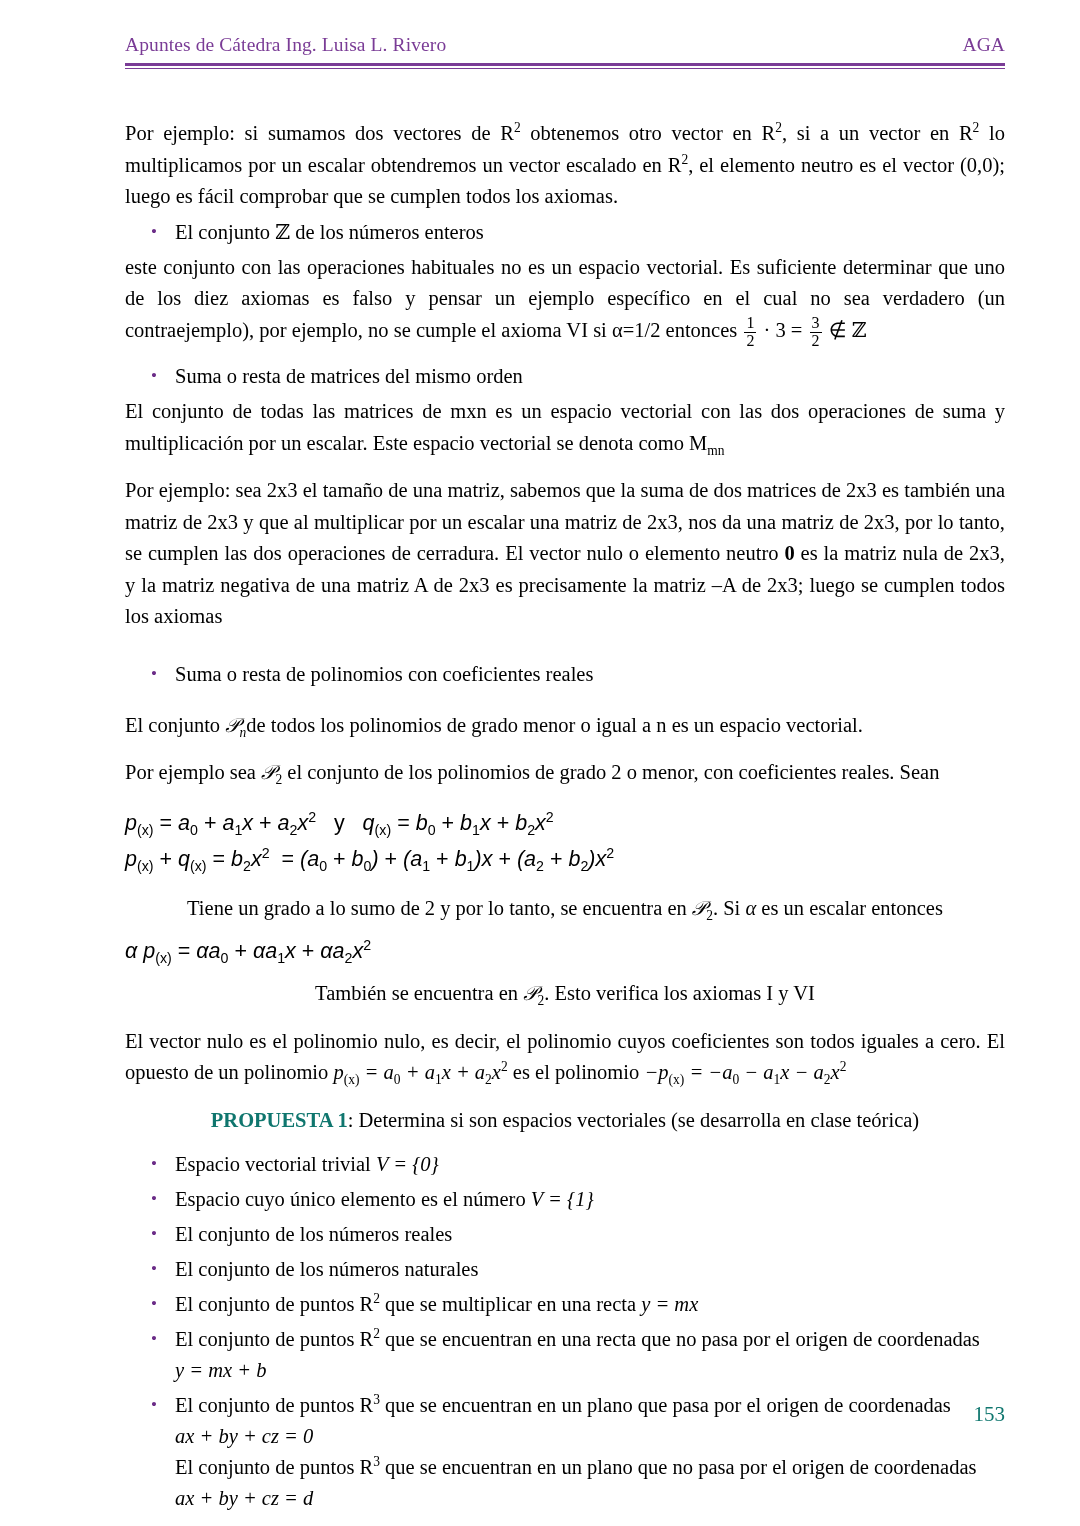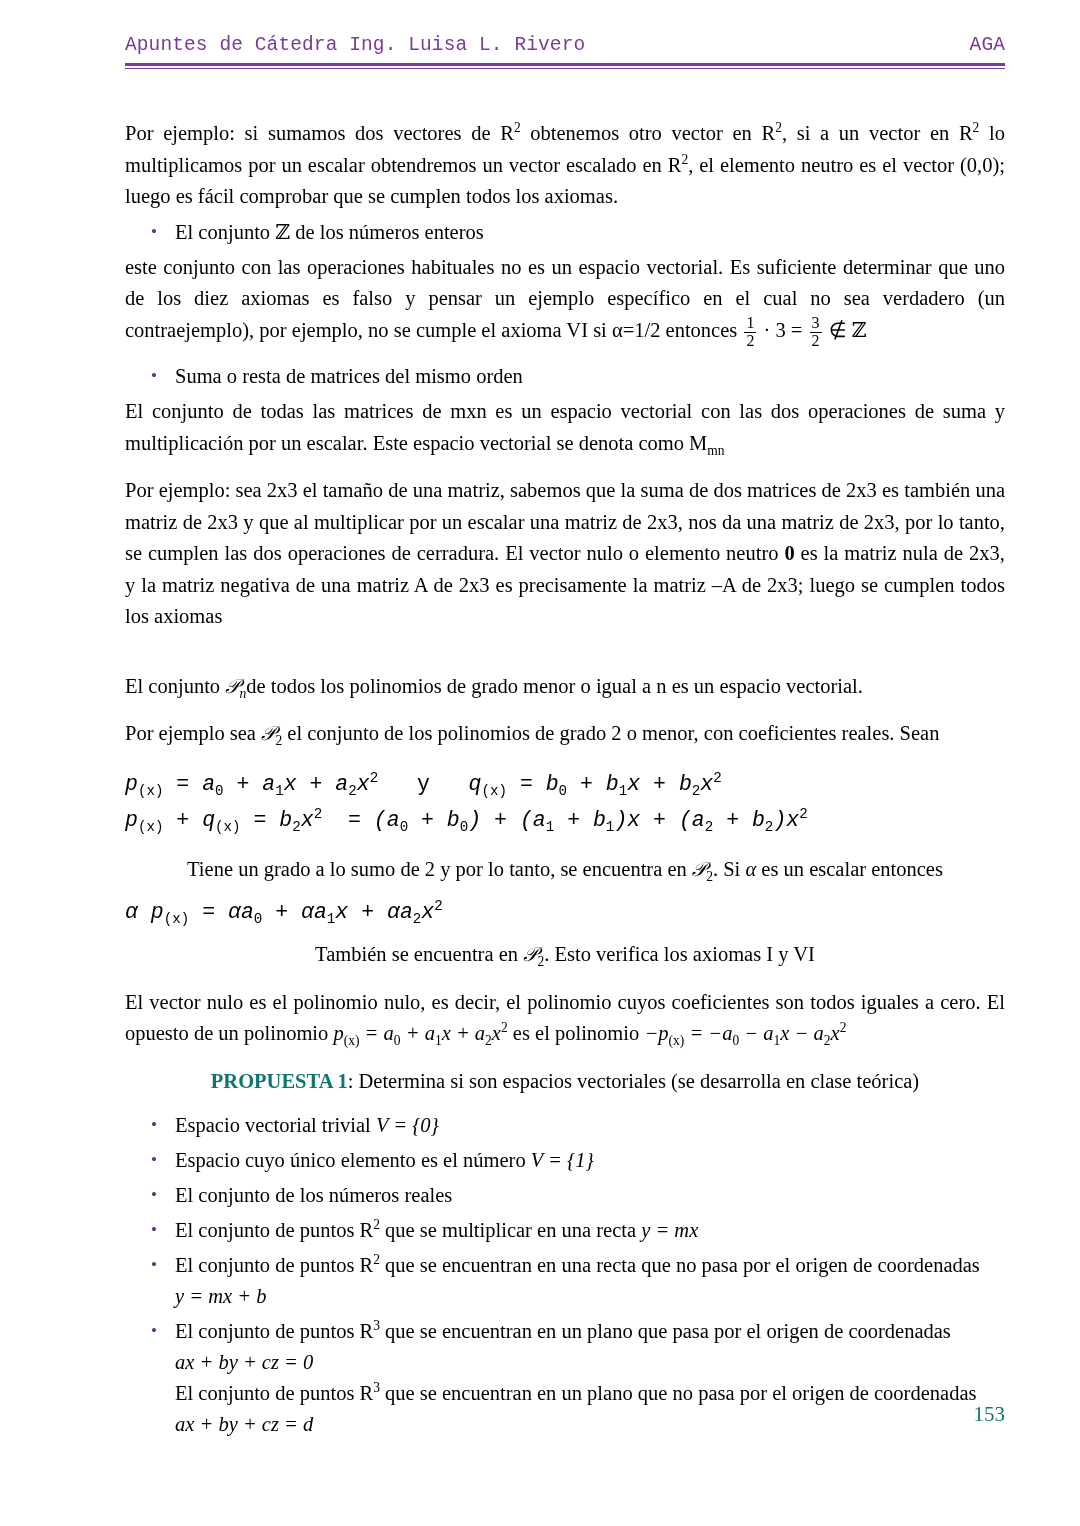--- a/index.html
+++ b/index.html
@@ -27,21 +27,21 @@
   
   .header {
     position: absolute;
     left: 125px;
     top: 34px;
     width: 880px;
     display: flex;
     justify-content: space-between;
     align-items: baseline;
     color: #7A3C96;
-    font-family: Liberation Mono, monospace;
+    font-family: Liberation Serif, serif;
     font-size: 19.5px;
     letter-spacing: 0.1px;
   }
   .header-left { white-space: nowrap; }
   .header-right { white-space: nowrap; }
 
   .header-rule {
     position: absolute;
     left: 125px;
     top: 63px;
@@ -111,21 +111,21 @@
     color: #6B2C87;
     font-size: 17px;
     line-height: 31px;
   }
   ul.blist > li .cont {
     display: block;
   }
 
   
   .math {
-    font-family: Liberation Mono, monospace;
+    font-family: Liberation Sans, sans-serif;
     font-style: italic;
     font-size: 21.5px;
     line-height: 36px;
     white-space: nowrap;
   }
   .math .op { font-style: normal; }
   .math sub { font-style: normal; }
   .math sup { font-style: normal; }
 
   
@@ -191,20 +191,23 @@
     </ul>
 
     <div class="para"><span>El conjunto de todas las matrices de mxn es un espacio vectorial con las dos operaciones de suma y multiplicación por un escalar. Este espacio vectorial se denota como M</span><sub>mn</sub></div>
 
     <div class="gap-m"></div>
 
     <div class="para"><span>Por ejemplo: sea 2x3 el tamaño de una matriz, sabemos que la suma de dos matrices de 2x3 es también una matriz de 2x3 y que al multiplicar por un escalar una matriz de 2x3, nos da una matriz de 2x3, por lo tanto, se cumplen las dos operaciones de cerradura. El vector nulo o elemento neutro </span><span class="bold">0</span><span> es la matriz nula de 2x3, y la matriz negativa de una matriz A de 2x3 es precisamente la matriz –A de 2x3; luego se cumplen todos los axiomas</span></div>
 
     <div class="gap-l"></div>
 
+    <ul class="blist">
+      <li class="b"><span>Suma o resta de polinomios con coeficientes reales</span></li>
+    </ul>
 
     <div class="gap-m"></div>
 
     <div class="para"><span>El conjunto </span><span class="scr">𝒫</span><sub class="mi">n</sub><span>de todos los polinomios de grado menor o igual a n es un espacio vectorial.</span></div>
 
     <div class="gap-m"></div>
 
     <div class="para"><span>Por ejemplo sea </span><span class="scr">𝒫</span><sub>2</sub><span> el conjunto de los polinomios de grado 2 o menor, con coeficientes reales. Sean</span></div>
 
     <div class="gap-m"></div>
@@ -232,20 +235,21 @@
     <div class="gap-m"></div>
 
     <div class="para nojust"><span class="propuesta-label">PROPUESTA 1</span><span>: Determina si son espacios vectoriales (se desarrolla en clase teórica)</span></div>
 
     <div class="gap-s"></div>
 
     <ul class="blist">
       <li class="b"><span>Espacio vectorial trivial </span><span class="mi">V = {0}</span></li>
       <li class="b"><span>Espacio cuyo único elemento es el número  </span><span class="mi">V = {1}</span></li>
       <li class="b"><span>El conjunto de los números reales</span></li>
+      <li class="b"><span>El conjunto de los números naturales</span></li>
       <li class="b"><span>El conjunto de puntos R</span><sup>2</sup><span> que se multiplicar en una recta </span><span class="mi">y = mx</span></li>
       <li class="b"><span>El conjunto de puntos R</span><sup>2</sup><span> que se encuentran en una recta que no pasa por el origen de coordenadas</span><span class="cont mi">y = mx + b</span></li>
       <li class="b"><span>El conjunto de puntos R</span><sup>3</sup><span> que se encuentran en un plano que pasa por el origen de coordenadas</span><span class="cont mi">ax + by + cz = 0</span><span class="cont"><span>El conjunto de puntos R</span><sup>3</sup><span> que se encuentran en un plano que no pasa por el origen de coordenadas</span></span><span class="cont mi">ax + by + cz = d</span></li>
     </ul>
 
   </div>
 
   <div class="pageno">153</div>
 
 </div>

